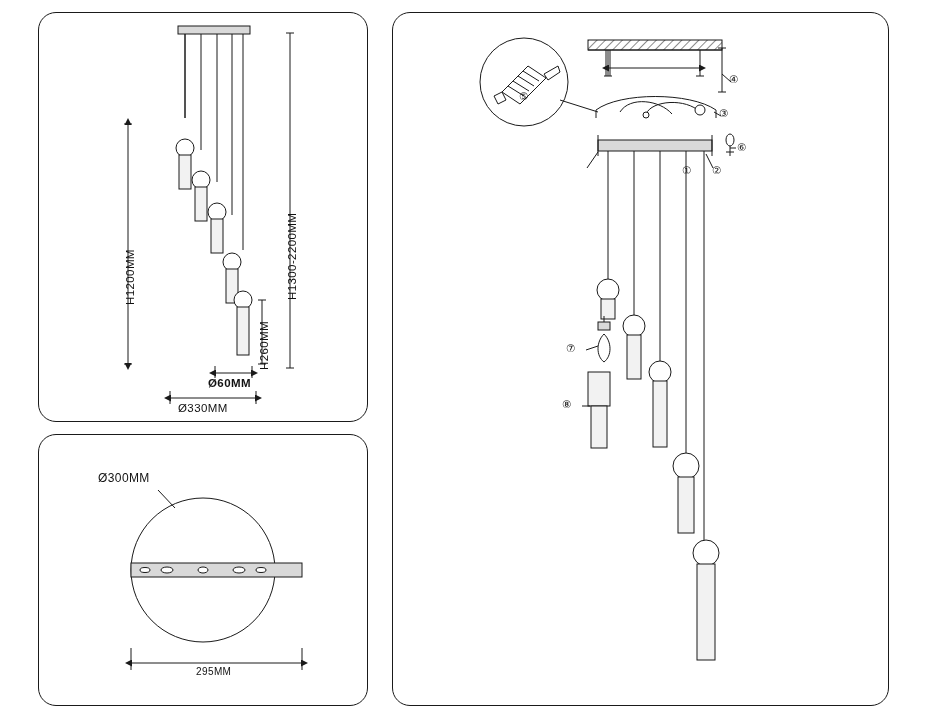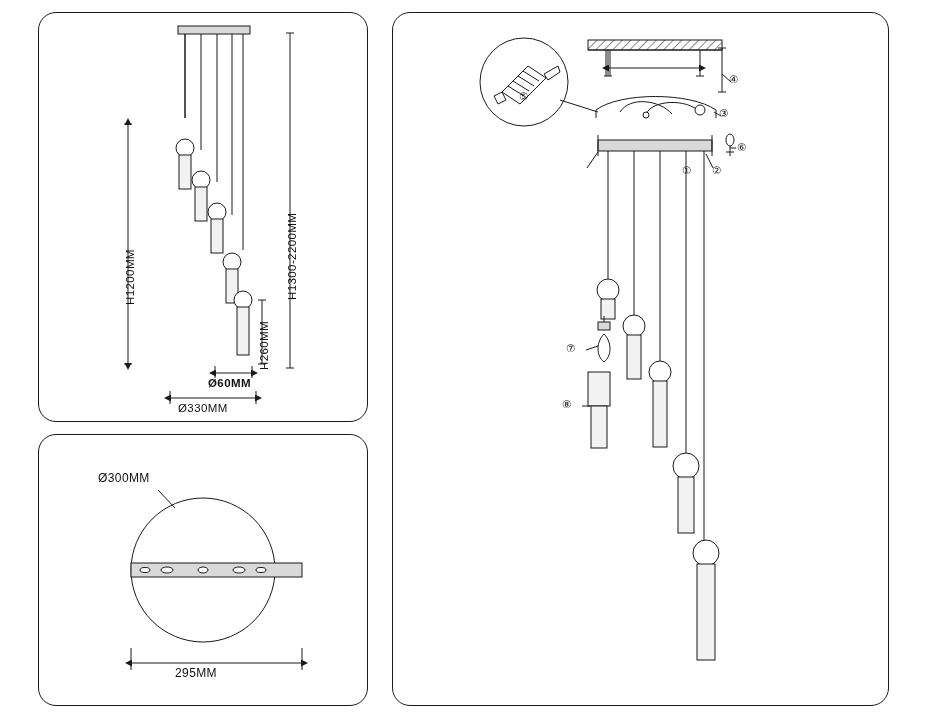--- a/index.html
+++ b/index.html
@@ -227,21 +227,21 @@
     </g>
   </svg>
 
   <div class="lbl vert" style="left:124px; top:305px;">H1200MM</div>
   <div class="lbl vert" style="left:286px; top:300px;">H1300-2200MM</div>
   <div class="lbl vert" style="left:258px; top:370px;">H260MM</div>
   <div class="lbl" style="left:208px; top:377px;font-weight:bold;">Ø60MM</div>
   <div class="lbl" style="left:178px; top:402px;">Ø330MM</div>
 
   <div class="lbl" style="left:98px; top:471px; font-size:12px;">Ø300MM</div>
-  <div class="lbl" style="left:175px; top:666px; font-size:12px;">295MM</div>
+  <div class="lbl" style="left:196px; top:666px; font-size:10px;">295MM</div>
 
   <div class="callout-num" style="left:682px; top:164px;">①</div>
   <div class="callout-num" style="left:712px; top:164px;">②</div>
   <div class="callout-num" style="left:719px; top:107px;">③</div>
   <div class="callout-num" style="left:729px; top:73px;">④</div>
   <div class="callout-num" style="left:519px; top:90px;">⑤</div>
   <div class="callout-num" style="left:737px; top:141px;">⑥</div>
   <div class="callout-num" style="left:566px; top:342px;">⑦</div>
   <div class="callout-num" style="left:562px; top:398px;">⑧</div>
 

